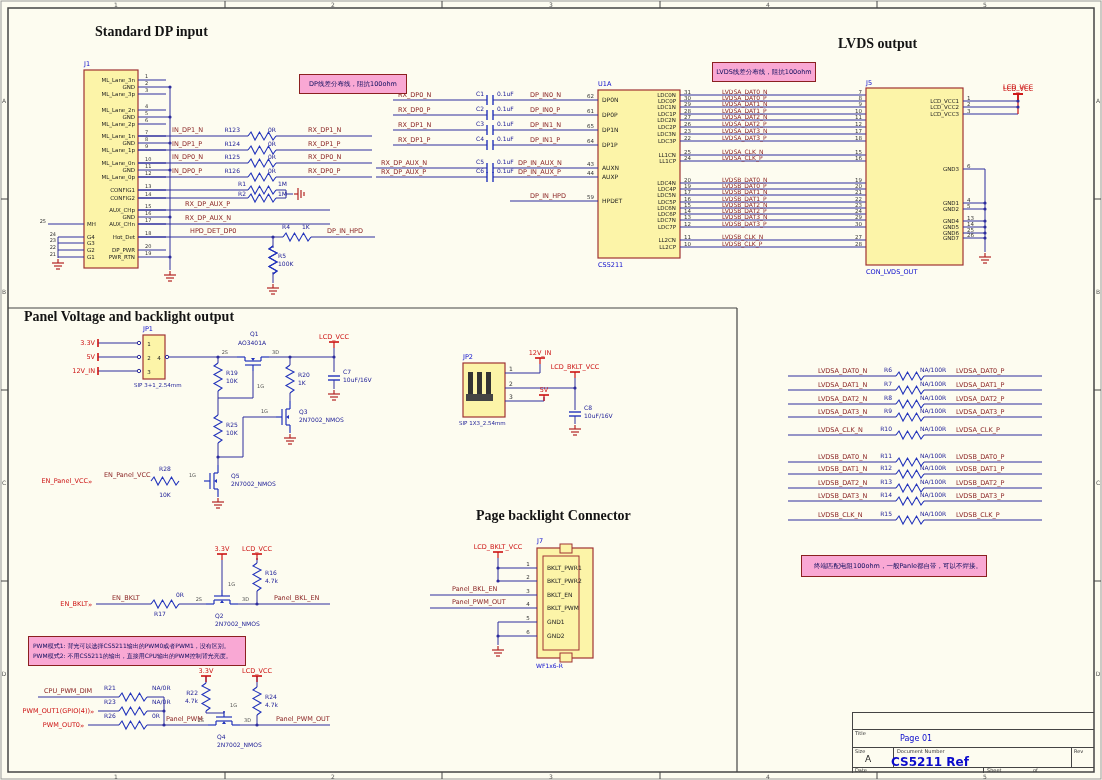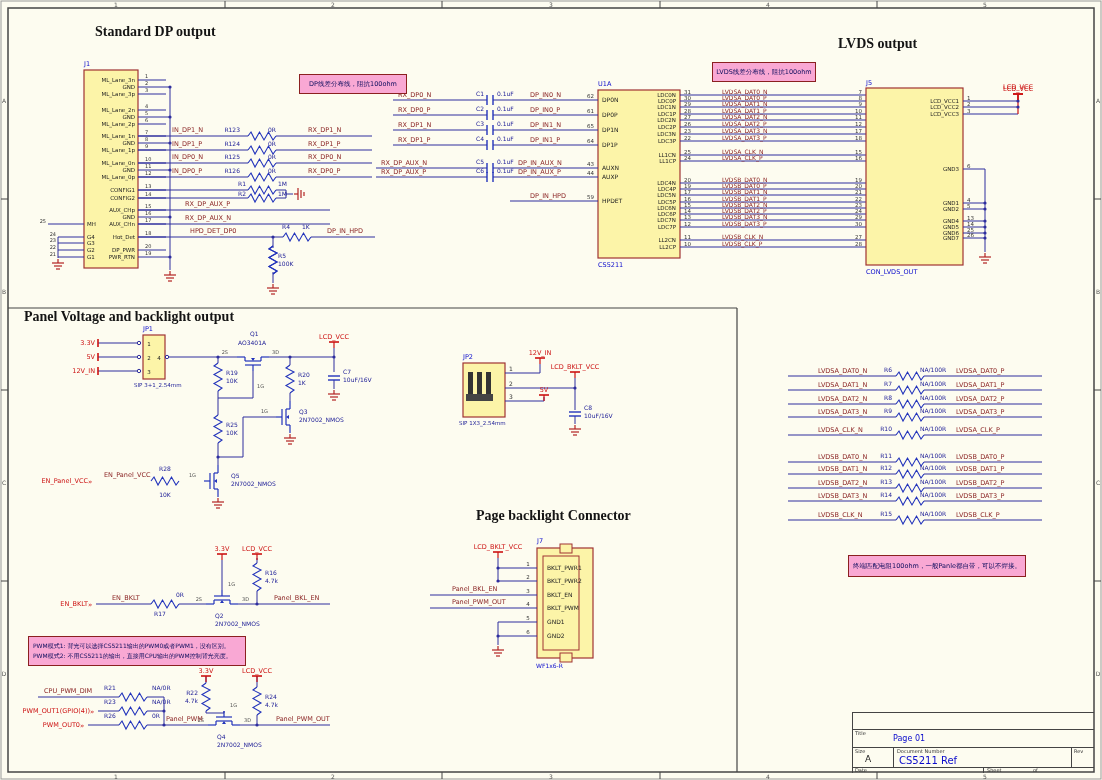--- a/index.html
+++ b/index.html
@@ -837,51 +837,51 @@
       <text x="104" y="477" font-size="6.5" fill="#8b2424" text-anchor="start" font-family="&quot;DejaVu Sans&quot;,sans-serif">EN_Panel_VCC</text>
       <text x="112" y="600" font-size="6.5" fill="#8b2424" text-anchor="start" font-family="&quot;DejaVu Sans&quot;,sans-serif">EN_BKLT</text>
       <text x="274" y="600" font-size="6.5" fill="#8b2424" text-anchor="start" font-family="&quot;DejaVu Sans&quot;,sans-serif">Panel_BKL_EN</text>
       <text x="44" y="693" font-size="6.5" fill="#8b2424" text-anchor="start" font-family="&quot;DejaVu Sans&quot;,sans-serif">CPU_PWM_DIM</text>
       <text x="166" y="721" font-size="6.5" fill="#8b2424" text-anchor="start" font-family="&quot;DejaVu Sans&quot;,sans-serif">Panel_PWM</text>
       <text x="276" y="721" font-size="6.5" fill="#8b2424" text-anchor="start" font-family="&quot;DejaVu Sans&quot;,sans-serif">Panel_PWM_OUT</text>
       <text x="452" y="591" font-size="6.5" fill="#8b2424" text-anchor="start" font-family="&quot;DejaVu Sans&quot;,sans-serif">Panel_BKL_EN</text>
       <text x="452" y="604" font-size="6.5" fill="#8b2424" text-anchor="start" font-family="&quot;DejaVu Sans&quot;,sans-serif">Panel_PWM_OUT</text>
     </svg>
 
-  <div class="stitle" style="left:95px;top:24px;">Standard DP output</div>
+  <div class="stitle" style="left:95px;top:24px;">Standard DP input</div>
   <div class="stitle" style="left:838px;top:36px;">LVDS output</div>
   <div class="stitle" style="left:24px;top:309px;">Panel Voltage and backlight output</div>
   <div class="stitle" style="left:476px;top:508px;">Page backlight Connector</div>
 
   <div class="note" style="left:299px;top:74px;width:106px;height:18px;align-items:center;">
     <span>DP线差分布线，阻抗100ohm</span>
   </div>
   <div class="note" style="left:712px;top:62px;width:102px;height:18px;">
     <span>LVDS线差分布线，阻抗100ohm</span>
   </div>
-  <div class="note" style="left:848px;top:555px;width:176px;height:20px;">
+  <div class="note" style="left:801px;top:555px;width:176px;height:20px;padding-left:8px;">
     <span>终端匹配电阻100ohm，一般Panle都自带，可以不焊接。</span>
   </div>
   <div class="note left" style="left:28px;top:636px;width:212px;height:28px;font-size:6px;">
     <span>PWM模式1: 背光可以选择CS5211输出的PWM0或者PWM1，没有区别。</span>
     <span>PWM模式2: 不用CS5211的输出，直接用CPU输出的PWM控制背光亮度。</span>
   </div>
 
   <div class="tb">
     <div class="hline" style="top:16px;"></div>
     <div class="hline" style="top:34px;"></div>
     <div class="hline" style="top:54px;"></div>
     <div class="vline" style="left:40px;top:34px;height:20px;"></div>
     <div class="vline" style="left:218px;top:34px;height:20px;"></div>
     <div class="vline" style="left:130px;top:54px;height:6px;"></div>
     <div class="lab" style="left:2px;top:17px;">Title</div>
-    <div class="val" style="left:40px;top:21px;font-size:8px;">Page 01</div>
+    <div class="val" style="left:47px;top:21px;font-size:8px;">Page 01</div>
     <div class="lab" style="left:2px;top:35px;">Size</div>
     <div class="val" style="left:12px;top:41px;font-size:9px;color:#222;">A</div>
     <div class="lab" style="left:44px;top:35px;">Document Number</div>
-    <div class="val" style="left:46px;top:42px;font-size:10px;font-weight:normal;">CS5211 Ref</div>
+    <div class="val" style="left:38px;top:42px;font-size:12px;font-weight:bold;">CS5211 Ref</div>
     <div class="lab" style="left:221px;top:35px;">Rev</div>
     <div class="val" style="left:226px;top:43px;font-size:7px;margin-left:34px;">1.0</div>
     <div class="lab" style="left:2px;top:54px;">Date</div>
     <div class="lab" style="left:134px;top:54px;">Sheet</div>
     <div class="lab" style="left:180px;top:54px;">of</div>
   </div>
 </div>
 
 </body></html>

